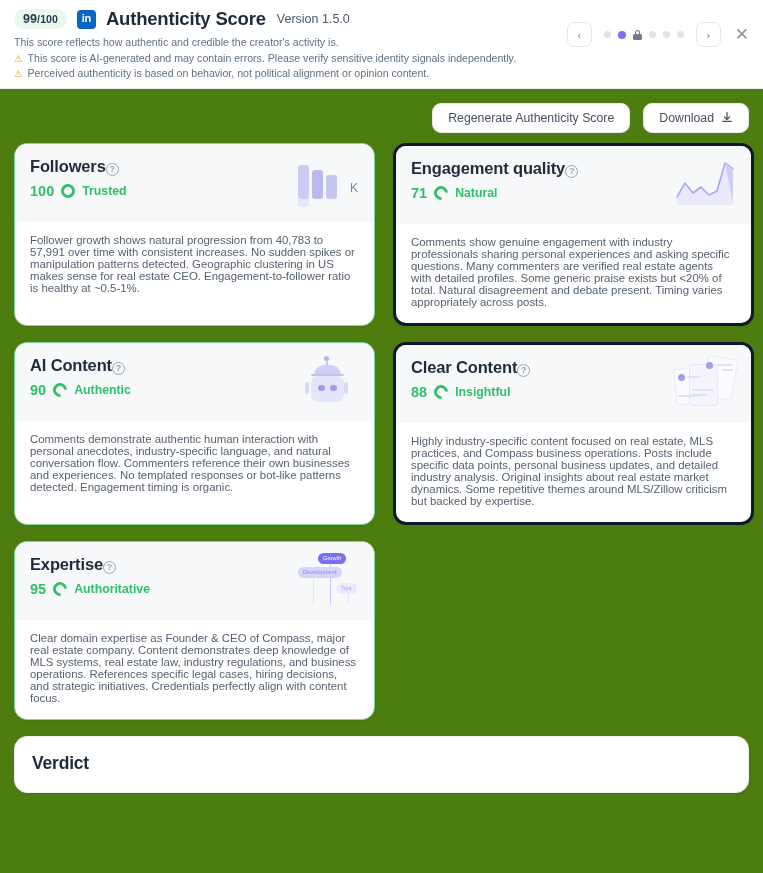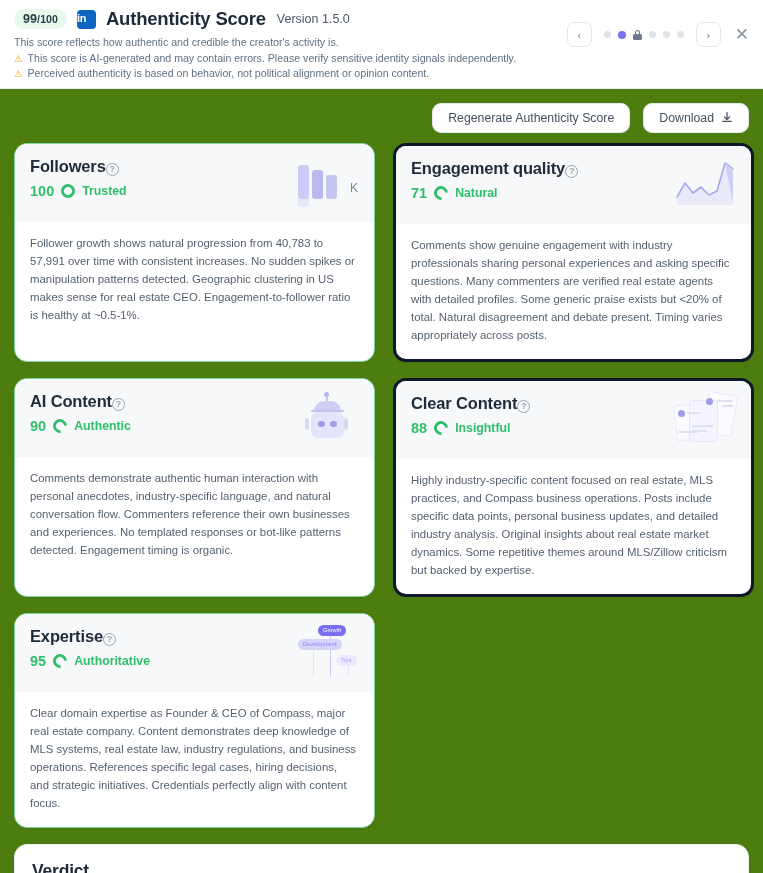--- a/index.html
+++ b/index.html
@@ -16,21 +16,21 @@
   .header { position: relative; padding: 8px 14px 6px 14px; background: #ffffff; }
   .header-top { display: flex; align-items: center; gap: 10px; }
   .score-pill {
     background: #e7f8ed; color: #2b3a4a; border-radius: 12px;
     padding: 3px 9px; font-size: 12.5px; font-weight: 600; letter-spacing: .1px;
     white-space: nowrap;
   }
   .score-pill .denom { font-size: 10.5px; font-weight: 600; }
   .li-icon {
     width: 19px; height: 19px; border-radius: 4px; background: #0a66c2;
-    display: flex; align-items: center; justify-content: flex-start;
+    display: flex; align-items: center; justify-content: center;
     color: #fff; font-size: 11px; font-weight: 700; line-height: 1;
     letter-spacing: -.3px; padding-bottom: 1px;
   }
   .app-title { font-size: 18.5px; font-weight: 700; color: #1f2b3a; letter-spacing: -.2px; }
   .version { font-size: 12.5px; color: #4b5766; font-weight: 400; margin-left: 1px; }
 
   .warn-lines { margin-top: 5px; }
   .warn-line { font-size: 10.6px; color: #5f7184; line-height: 15.5px; display: flex; align-items: flex-start; gap: 5px; }
   .warn-line.plain { padding-left: 0; }
   .warn-ico { color: #f0a93b; font-size: 9.5px; line-height: 15.5px; }
@@ -83,21 +83,21 @@
     justify-content: center; font-weight: 600; cursor: pointer;
   }
   .score-row { display: flex; align-items: center; gap: 7px; margin-top: 7px; }
   .score-num { font-size: 14.5px; font-weight: 600; color: #2fbf6b; }
   .ring {
     width: 14px; height: 14px; border-radius: 50%;
     border: 3.2px solid #2fbf6b; border-right-color: transparent; transform: rotate(40deg);
   }
   .ring.full { border-right-color: #2fbf6b; border-width: 3.4px; }
   .verdict-word { font-size: 12.3px; font-weight: 600; color: #2fbf6b; }
-  .card-body { padding: 12px 15px 15px 15px; font-size: 11.4px; line-height: 18px; color: #55616f; }
+  .card-body { padding: 12px 15px 15px 15px; font-size: 11.4px; line-height: 12px; color: #55616f; }
 
   .card-ico { position: absolute; right: 14px; top: 11px; width: 62px; height: 52px; }
 
   
   .bars { position: relative; width: 62px; height: 52px; }
   .bars i { position: absolute; bottom: 8px; background: #c9c9f2; border-radius: 3px; display: block; }
   .bars .b0 { left: 0; bottom: 0; width: 11px; height: 14px; background: #e6e6fa; }
   .bars .b1 { left: 0; width: 11px; height: 34px; background: #cbcbf5; }
   .bars .b2 { left: 14px; width: 11px; height: 29px; background: #b9b9ef; }
   .bars .b3 { left: 28px; width: 11px; height: 24px; background: #c6c6f3; }

